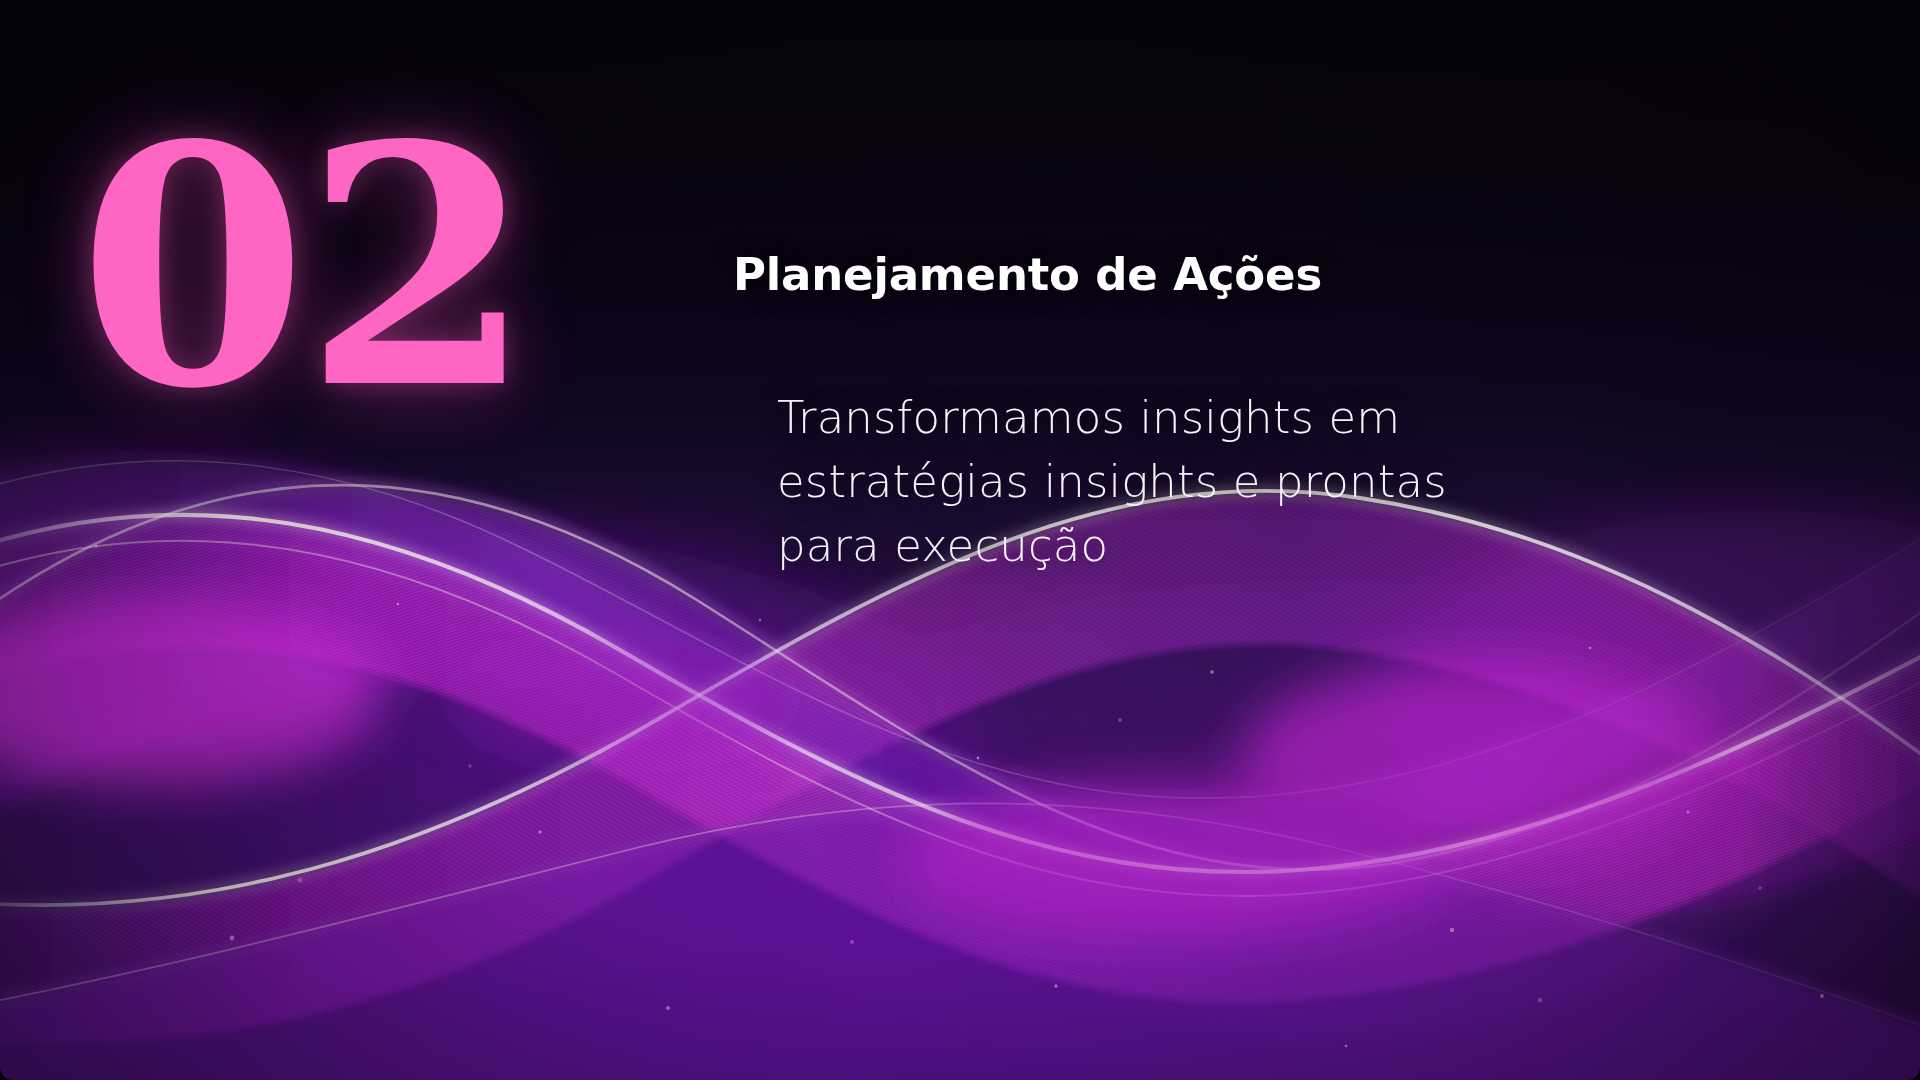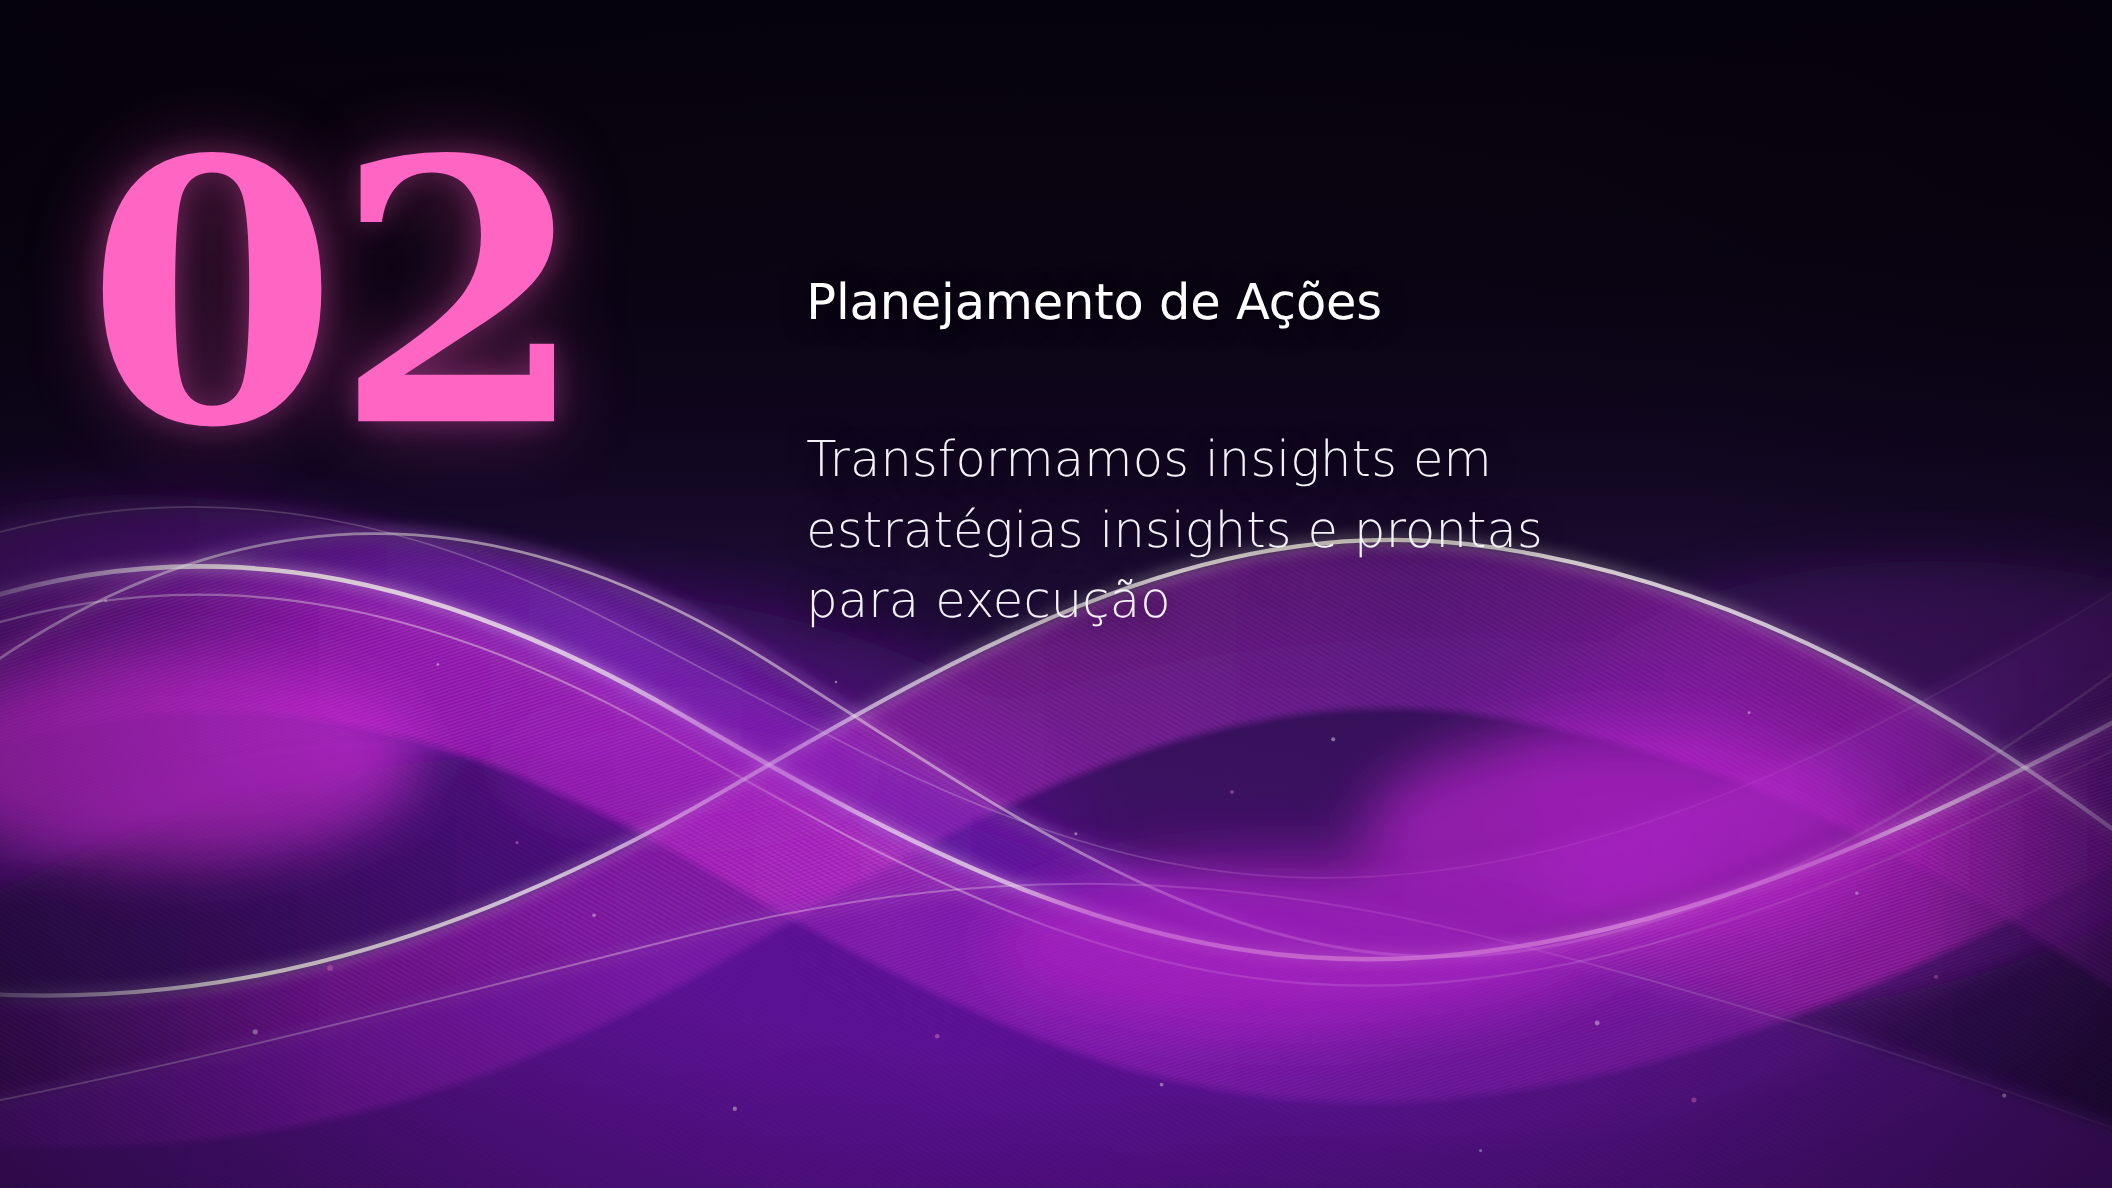--- a/index.html
+++ b/index.html
@@ -11,20 +11,21 @@
     font-family:"Liberation Sans", sans-serif;
   }
   #slide {
     position:relative;
     width:1920px; height:1080px;
     overflow:hidden;
     background:
       radial-gradient(ellipse 1100px 620px at 30% 86%, #53107f 0%, rgba(60,10,94,0.55) 38%, rgba(25,5,45,0.0) 72%),
       radial-gradient(ellipse 900px 520px at 78% 92%, #4a0d72 0%, rgba(46,9,74,0.5) 42%, rgba(20,4,38,0.0) 75%),
       linear-gradient(180deg, #0a0412 0%, #0c0516 18%, #140826 38%, #200f3a 56%, #2a1148 70%, #1d0a33 86%, #10061e 100%);
+    border-radius: 14px;
   }
 
   
   #waves {
     position:absolute; left:0; top:0;
     width:1920px; height:1080px;
     display:block;
   }
 
   
@@ -63,39 +64,39 @@
     white-space:nowrap;
   }
 
   #text-block {
     position:absolute;
     left:733px; top:250px;
     width:1000px;
   }
   #headline {
     font-family:"DejaVu Sans", "Liberation Sans", sans-serif;
-    font-weight:400;
+    font-weight:700;
     font-size:45px;
     line-height:1.12;
     letter-spacing:-0.004em;
     color:#ffffff;
     text-shadow:0 2px 24px rgba(0,0,0,0.72);
     white-space:nowrap;
   }
   #body-copy {
     margin-top:86px;
     font-family:"DejaVu Sans", "Liberation Sans", sans-serif;
     font-weight:300;
     font-size:45px;
     line-height:1.42;
     letter-spacing:0.003em;
     color:#f4f2f8;
     text-shadow:0 2px 22px rgba(0,0,0,0.72);
   }
-  #body-copy .line { display:block; white-space:nowrap; }
+  #body-copy .line { display:block; white-space:nowrap;margin-left:44px; }
 </style>
 </head>
 <body>
 
 <div id="slide">
 
   <svg id="waves" viewBox="0 0 1920 1080" preserveAspectRatio="none" aria-hidden="true">
     <defs>
 
       <linearGradient id="gMag" x1="0" y1="0" x2="1" y2="0">

